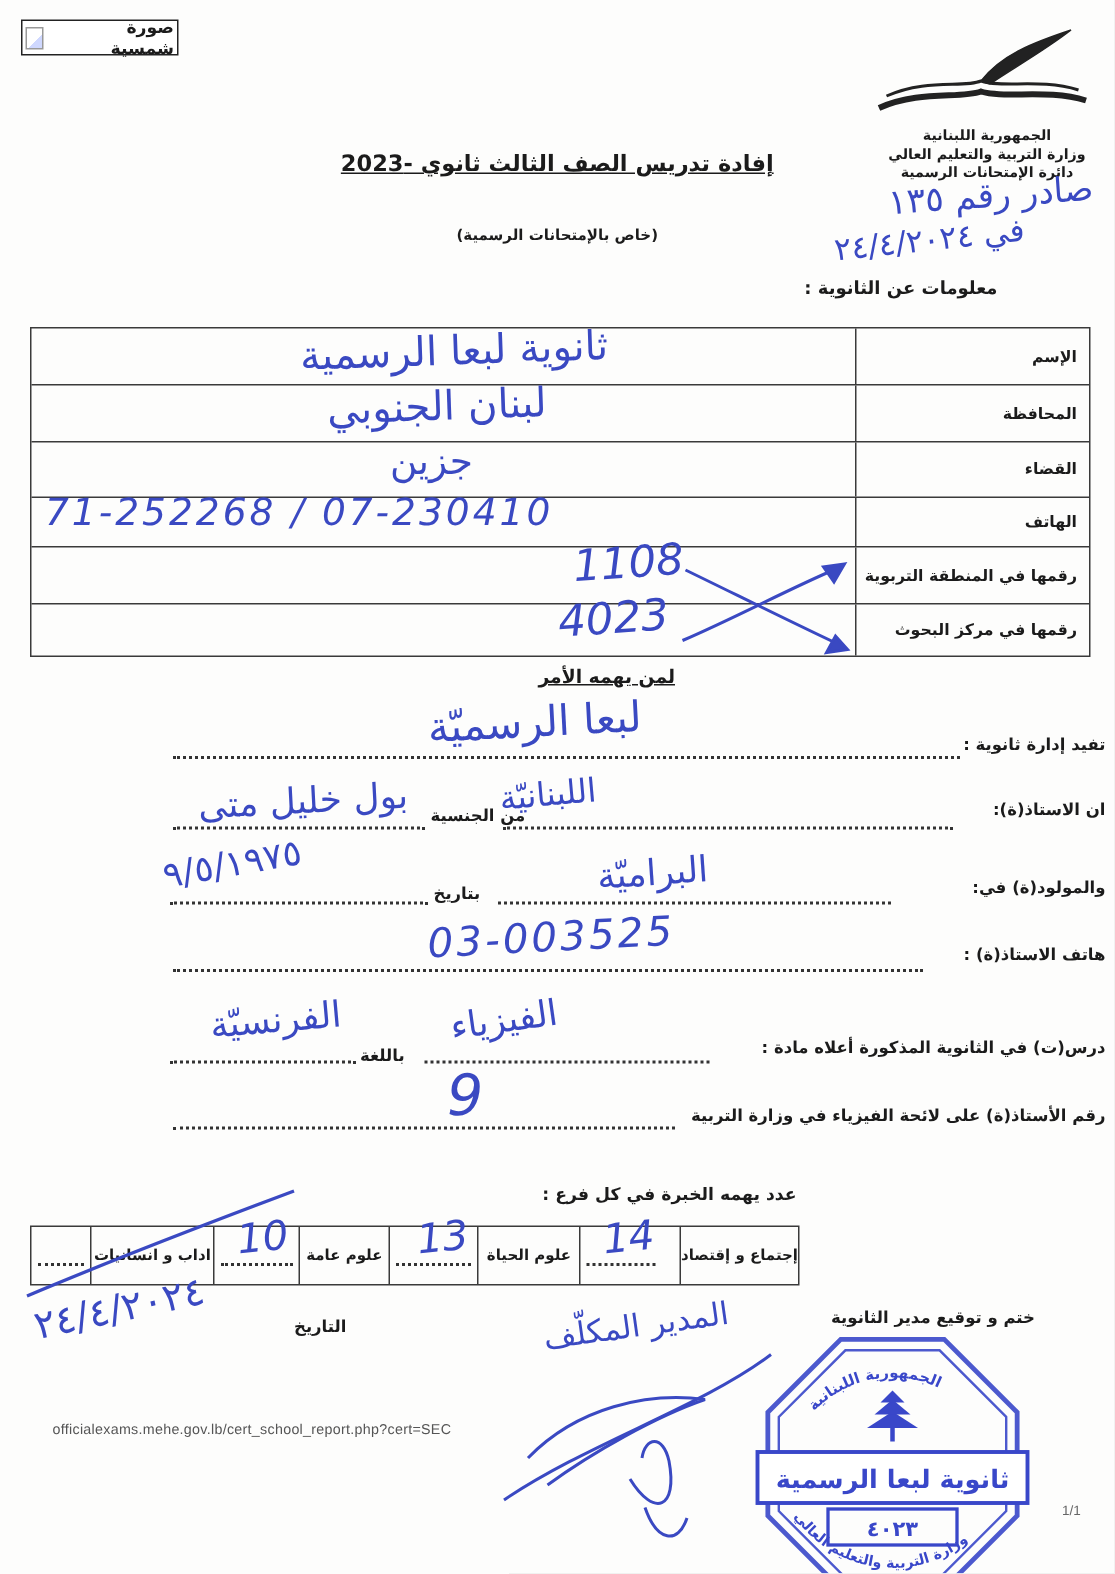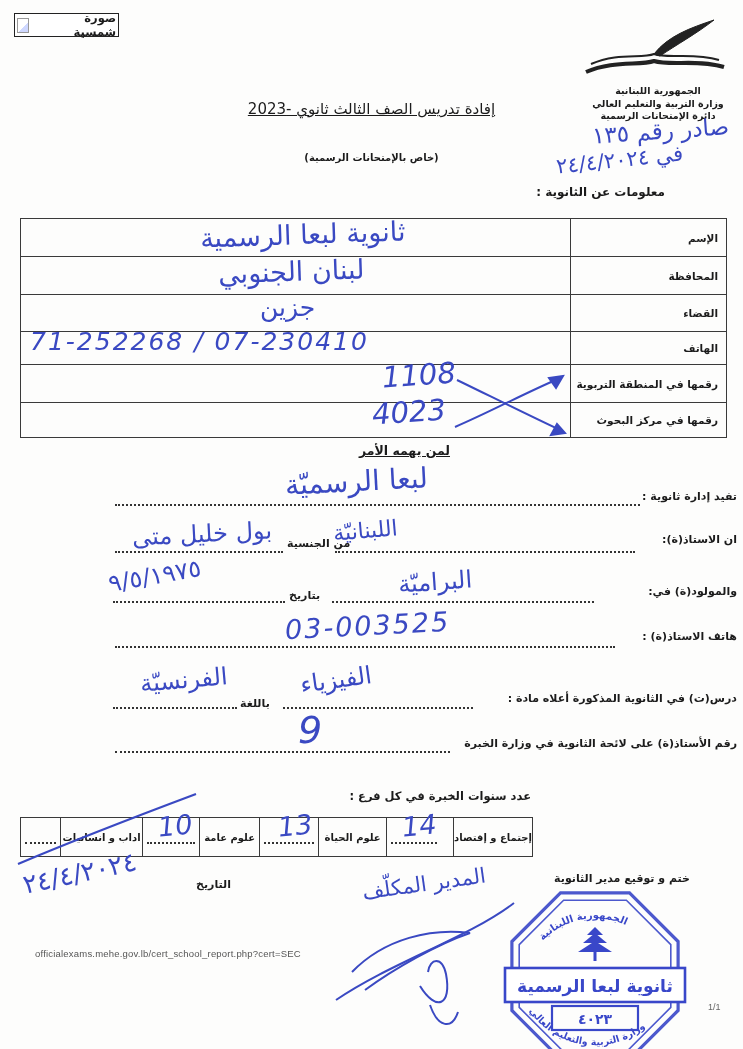--- a/index.html
+++ b/index.html
@@ -14,21 +14,21 @@
   .dots{border-bottom:2px dotted #333;height:1px;}
   
   .photo-box{left:14px;top:13px;width:99px;height:22px;border:1.4px solid #222;
              display:flex;align-items:center;gap:19px;padding:0 2px;background:#fff;}
   .broken-img{width:10px;height:13px;border:1px solid #999;background:
               linear-gradient(135deg,#fff 60%,#cfd8ff 60%);flex:0 0 auto;}
   .photo-label{font-weight:bold;font-size:11.5px;direction:rtl;}
   
   .ministry{left:588px;top:85px;width:140px;text-align:center;font-weight:bold;
             font-size:9.5px;line-height:12.5px;direction:rtl;}
-  .title{left:0;top:100px;width:743px;text-align:center;font-weight:normal;font-size:15px;
+  .title{left:0;top:100px;width:743px;text-align:center;font-weight:bold;font-size:15px;
          text-decoration:underline;direction:rtl;}
   .subtitle{left:0;top:152px;width:743px;text-align:center;font-weight:bold;font-size:10px;direction:rtl;}
   .sec-heading{font-weight:bold;font-size:12px;direction:rtl;white-space:nowrap;}
   .center-heading{left:325px;top:443px;width:125px;text-align:right;font-weight:bold;
                   font-size:12.5px;text-decoration:underline;direction:rtl;}
   
   .info-table{left:20px;top:218px;width:705px;border:1.4px solid #3a3a3a;background:transparent;}
   .irow{display:flex;border-bottom:1.2px solid #3a3a3a;}
   .irow:last-child{border-bottom:none;}
   .ival{flex:1;}
@@ -110,21 +110,21 @@
   <div class="abs hwltr" style="left:382px;top:358px;font-size:29px;transform:rotate(-4deg);">1108</div>
   <div class="abs hwltr" style="left:372px;top:395px;font-size:29px;transform:rotate(-4deg);">4023</div>
 
   <div class="abs center-heading">لمن يهمه الأمر</div>
 
   <div class="abs lbl ar" style="right:6px;top:490px;">تفيد إدارة ثانوية :</div>
   <div class="abs lbl ar" style="right:6px;top:533px;">ان الاستاذ(ة):</div>
   <div class="abs lbl ar" style="right:6px;top:585px;">والمولود(ة) في:</div>
   <div class="abs lbl ar" style="right:6px;top:630px;">هاتف الاستاذ(ة) :</div>
   <div class="abs lbl ar" style="right:6px;top:692px;">درس(ت) في الثانوية المذكورة أعلاه مادة :</div>
-  <div class="abs lbl ar" style="right:6px;top:737px;">رقم الأستاذ(ة) على لائحة الثانوية في وزارة الخبرة</div>
+  <div class="abs lbl ar" style="right:6px;top:737px;">رقم الأستاذ(ة) على لائحة الفيزياء في وزارة التربية</div>
 
   <div class="abs lbl ar" style="left:287px;top:537px;">من الجنسية</div>
   <div class="abs lbl ar" style="left:289px;top:589px;">بتاريخ</div>
   <div class="abs lbl ar" style="left:240px;top:697px;">باللغة</div>
 
   <div class="abs dots" style="left:115px;top:503px;width:525px;"></div>
   <div class="abs dots" style="left:335px;top:550px;width:300px;"></div>
   <div class="abs dots" style="left:115px;top:550px;width:168px;"></div>
   <div class="abs dots" style="left:332px;top:600px;width:262px;"></div>
   <div class="abs dots" style="left:113px;top:600px;width:172px;"></div>
@@ -136,21 +136,21 @@
   <div class="abs hw" style="left:285px;top:465px;font-size:28px;transform:rotate(-3deg);">لبعا الرسميّة</div>
   <div class="abs hw" style="left:132px;top:520px;font-size:24px;transform:rotate(-3deg);">بول خليل متى</div>
   <div class="abs hw" style="left:333px;top:518px;font-size:22px;transform:rotate(-5deg);">اللبنانيّة</div>
   <div class="abs hw" style="left:398px;top:568px;font-size:24px;transform:rotate(-4deg);">البراميّة</div>
   <div class="abs hw" style="left:108px;top:562px;font-size:24px;transform:rotate(-10deg);">٩/٥/١٩٧٥</div>
   <div class="abs hwltr" style="left:285px;top:610px;font-size:27px;letter-spacing:2px;transform:rotate(-3deg);">03-003525</div>
   <div class="abs hw" style="left:300px;top:666px;font-size:24px;transform:rotate(-8deg);">الفيزياء</div>
   <div class="abs hw" style="left:140px;top:666px;font-size:24px;transform:rotate(-5deg);">الفرنسيّة</div>
   <div class="abs hwltr" style="left:298px;top:708px;font-size:38px;">9</div>
 
-  <div class="abs sec-heading" style="right:212px;top:789px;font-size:11.5px;">عدد سنوات الخبرة في كل فرع :</div>
+  <div class="abs sec-heading" style="right:212px;top:789px;font-size:11.5px;">عدد يهمه الخبرة في كل فرع :</div>
 
   <div class="abs exp-table">
     <div class="ecell" style="width:40px;">
         <span class="dots"></span>
       </div>
     <div class="ecell" style="width:84px;">
       <span class="elab">اداب و انسانيات</span>
       </div>
     <div class="ecell" style="width:58px;">
         <span class="dots"></span>

